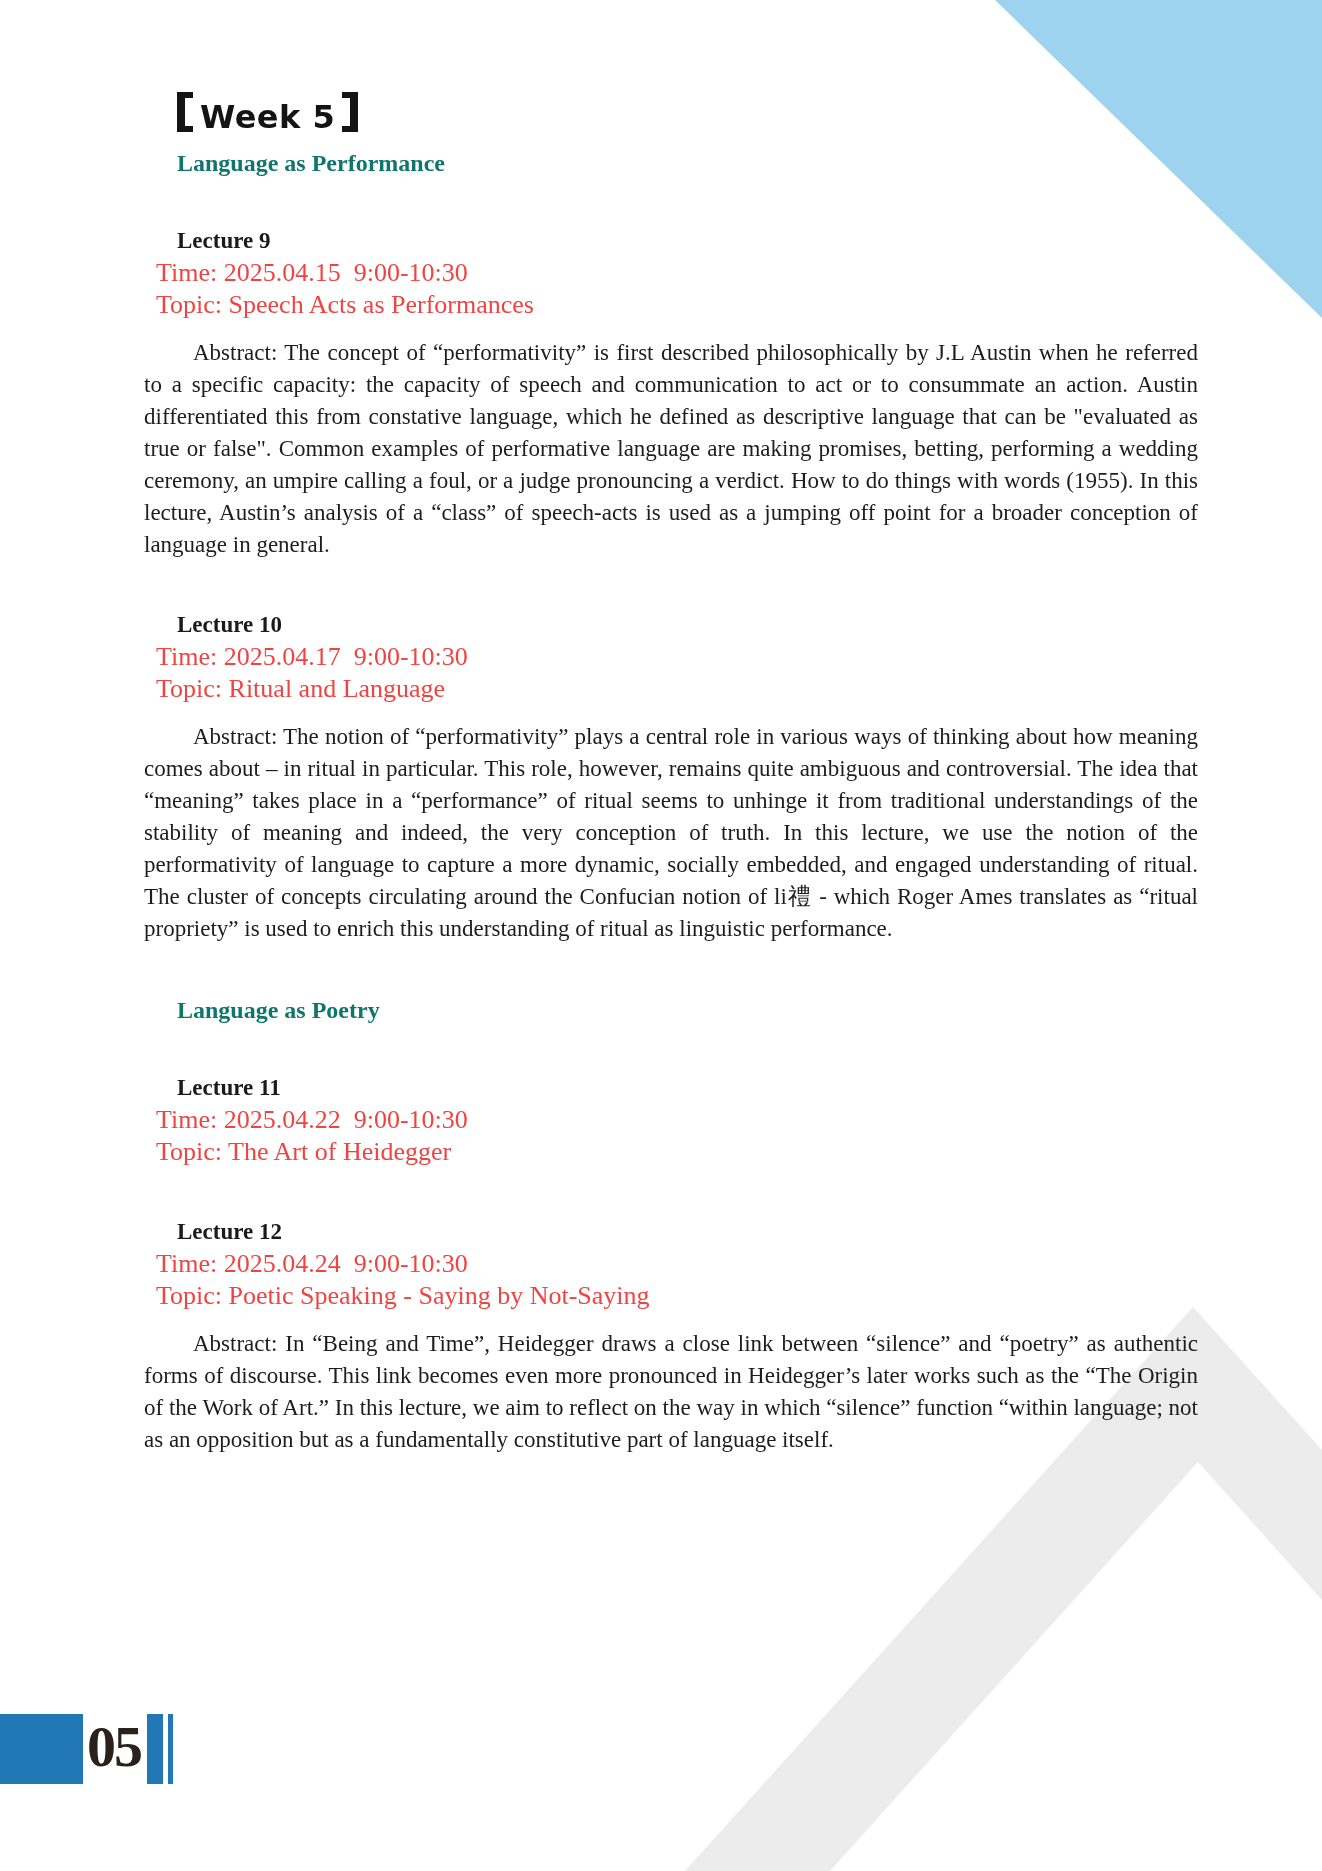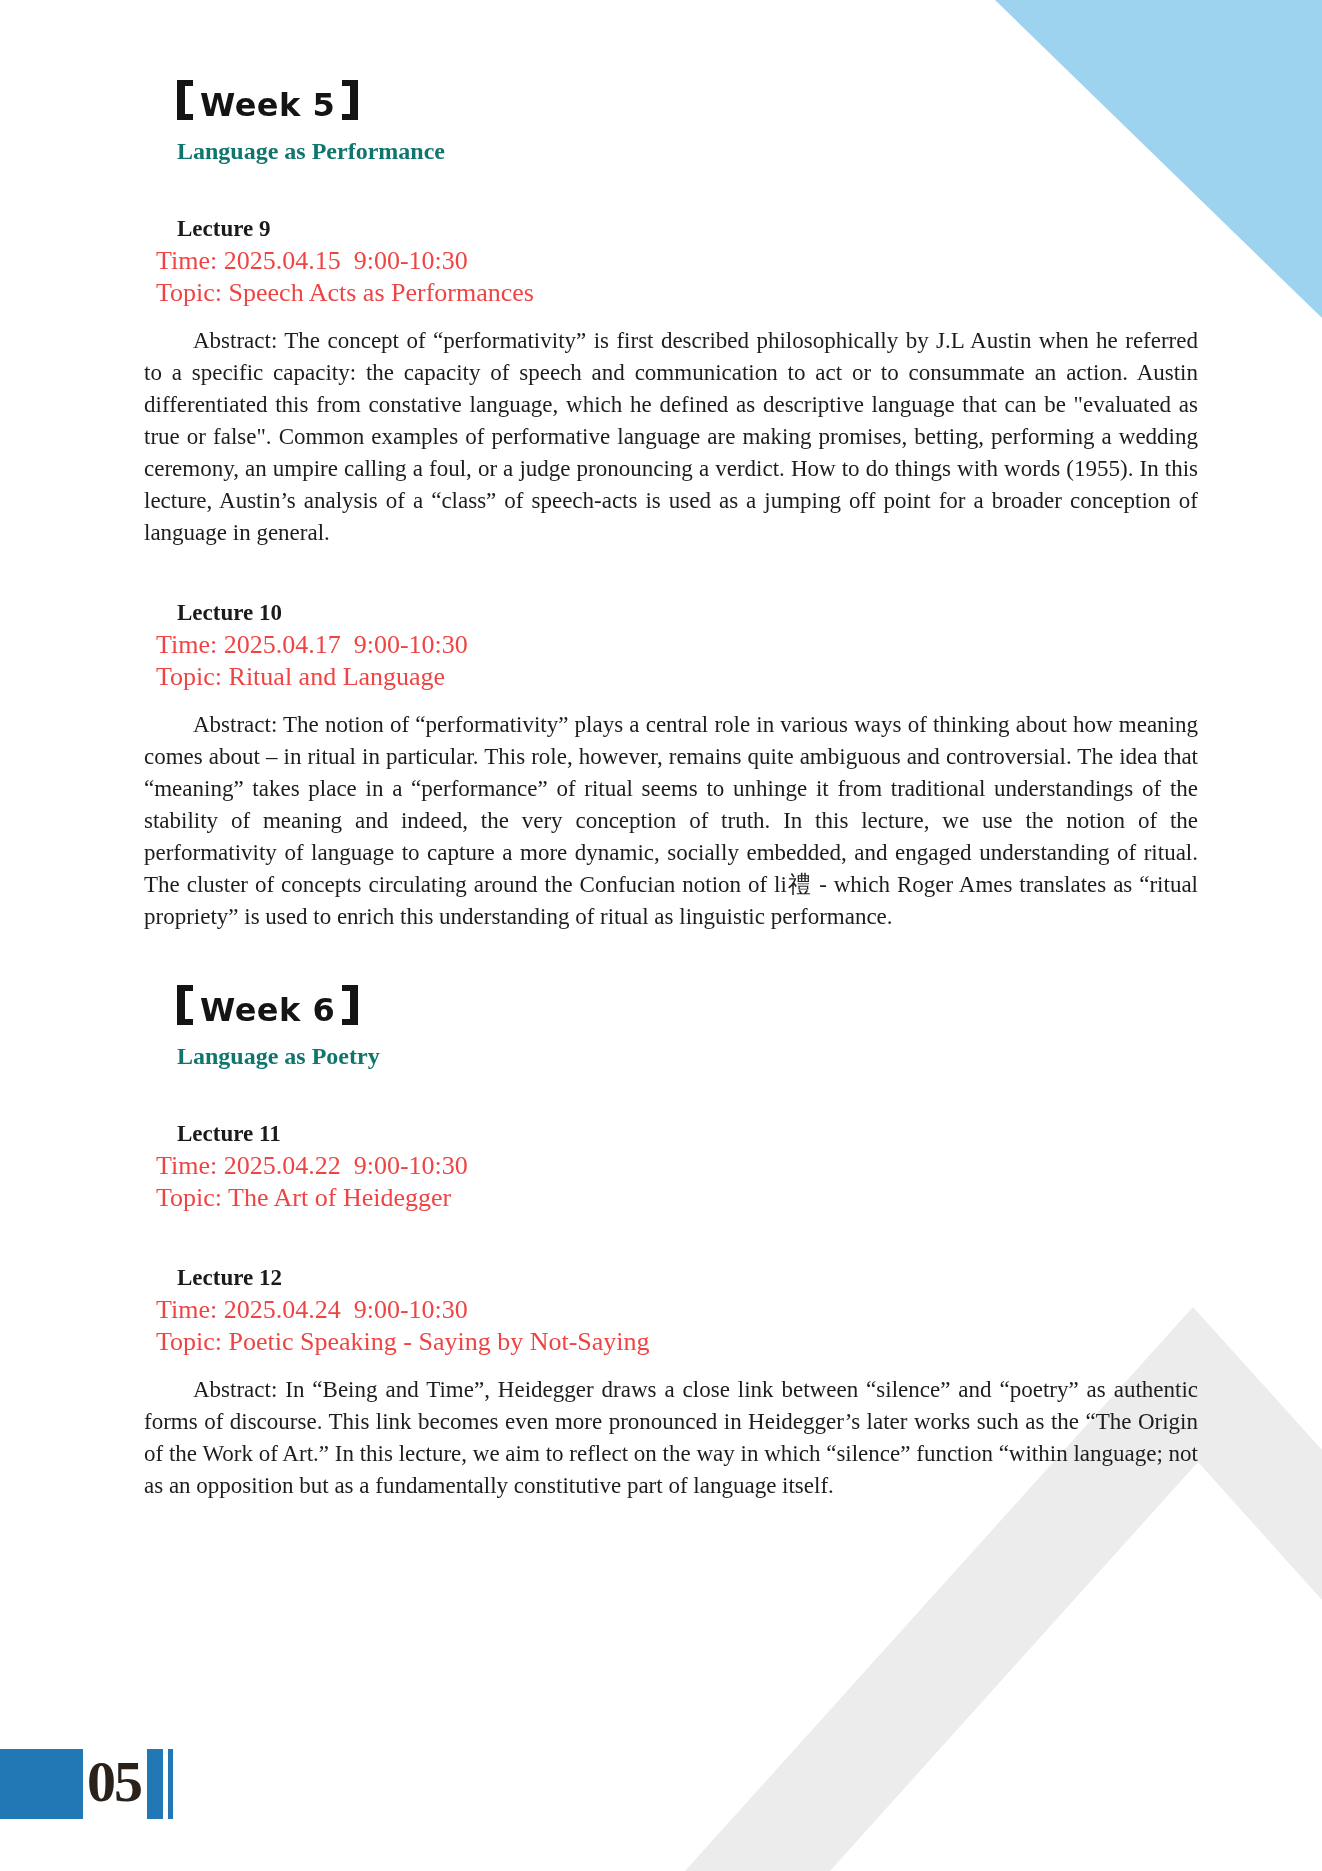--- a/index.html
+++ b/index.html
@@ -3,21 +3,21 @@
 <meta charset="utf-8">
 <style>
   html,body{margin:0;padding:0;}
   body{
     width:1322px;height:1871px;position:relative;overflow:hidden;
     background:#ffffff;color:#1d1d1d;
     font-family:"Liberation Serif", serif;
   }
   .deco-layer{position:absolute;left:0;top:0;z-index:1;pointer-events:none;}
   .content{
-    position:absolute;left:128px;top:80px;width:1086px;z-index:2;
+    position:absolute;left:128px;top:92px;width:1086px;z-index:2;
   }
   .week-heading{
     margin:0 0 10px 49px;
     font-family:"DejaVu Sans", sans-serif;
     font-weight:bold;font-size:32px;line-height:46px;
     color:#141414;letter-spacing:0.5px;
   }
   .bracket{display:inline-block;width:8px;height:28px;vertical-align:-4px;}
   .bracket.l{border-left:8px solid #141414;border-top:6px solid #141414;border-bottom:6px solid #141414;margin-right:7px;}
   .bracket.r{border-right:8px solid #141414;border-top:6px solid #141414;border-bottom:6px solid #141414;margin-left:7px;}
@@ -30,21 +30,21 @@
     margin-left:49px;font-weight:bold;font-size:23px;line-height:32px;color:#1a1a1a;
   }
   .meta{
     margin-left:28px;font-size:26px;line-height:32px;white-space:pre-wrap;color:#ef4444;
   }
   .abstract{
     margin:16px;font-size:23px;line-height:32px;
     text-align:justify;text-indent:49px;color:#1d1d1d;
   }
   .footer{
-    position:absolute;left:0;top:1749px;height:70px;z-index:3;
+    position:absolute;left:0;top:1714px;height:70px;z-index:3;
     display:flex;align-items:stretch;
   }
   .footer-rect{width:83px;}
   .page-number{
     padding:0 6px 0 4px;
     font-family:"Liberation Serif", serif;font-weight:bold;
     font-size:58px;line-height:66px;color:#2a211a;letter-spacing:-2px;
   }
   .bar{height:100%;}
   .bar.thick{width:16px;}
@@ -73,21 +73,20 @@
 
     <article class="lecture">
       <div class="lecture-title">Lecture 10</div>
       <div class="meta">Time: 2025.04.17  9:00-10:30</div>
       <div class="meta">Topic: Ritual and Language</div>
       <p class="abstract">Abstract: The notion of “performativity” plays a central role in various ways of thinking about how meaning comes about – in ritual in particular. This role, however, remains quite ambiguous and controversial. The idea that “meaning” takes place in a “performance” of ritual seems to unhinge it from traditional understandings of the stability of meaning and indeed, the very conception of truth. In this lecture, we use the notion of the performativity of language to capture a more dynamic, socially embedded, and engaged understanding of ritual. The cluster of concepts circulating around the Confucian notion of li禮  - which Roger Ames translates as “ritual propriety” is used to enrich this understanding of ritual as linguistic performance.</p>
     </article>
   </section>
 
   <section class="week">
-    <h1 class="week-heading"><span class="bracket l"></span><span>Week 6</span><span class="bracket r"></span></h1>
     <h2 class="week-subtitle">Language as Poetry</h2>
 
     <article class="lecture">
       <div class="lecture-title">Lecture 11</div>
       <div class="meta">Time: 2025.04.22  9:00-10:30</div>
       <div class="meta">Topic: The Art of Heidegger</div>
     </article>
 
     <article class="lecture">
       <div class="lecture-title">Lecture 12</div>

